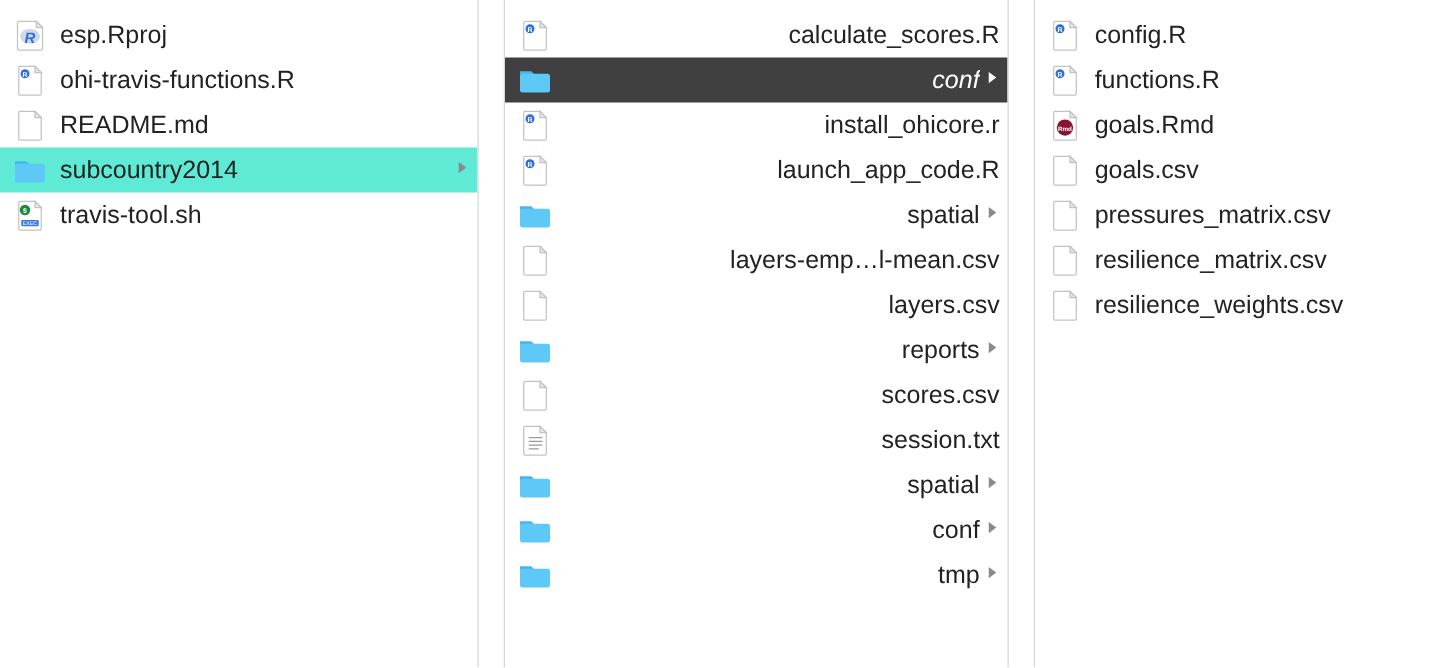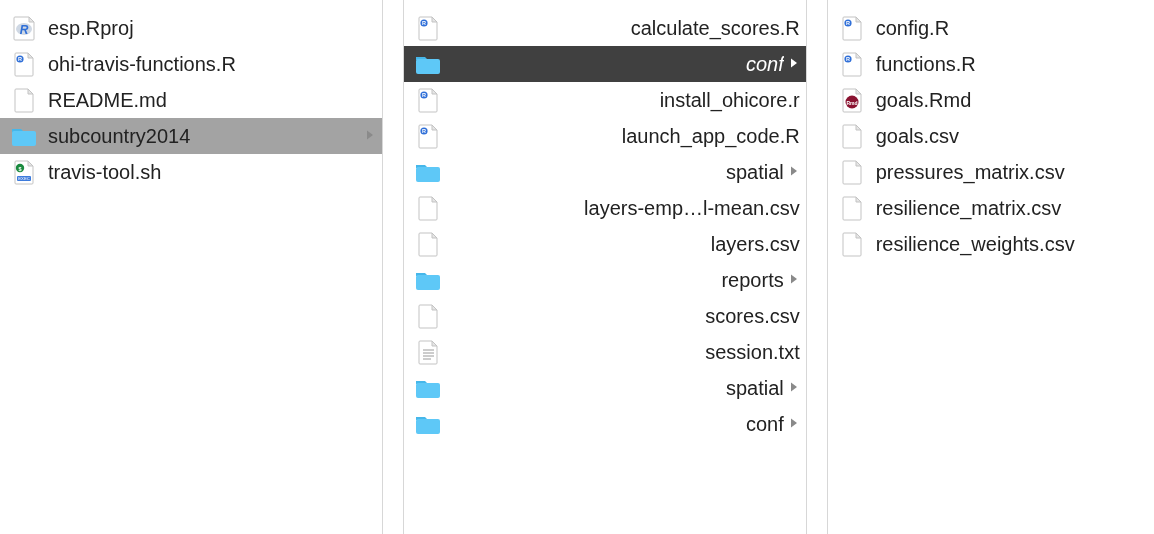--- a/index.html
+++ b/index.html
@@ -50,21 +50,21 @@
     white-space: nowrap;
     overflow: hidden;
     text-overflow: ellipsis;
   }
   .row .arrow {
     flex: 0 0 16px;
     text-align: right;
     color: #8a8a8a;
     font-size: 16px;
   }
-  .row.sel-gray { background: #a3a3a3; }
+  .row.sel-gray { background: #5eead4; }
   .row.sel-gray .arrow { color: #7a7a7a; }
   .row.sel-blue { background: #404040; color: #ffffff; font-style: italic; }
   .row.sel-blue .arrow { color: #ffffff; }
 
   
   .folder-body { fill: #5ec8f7; }
   .folder-tab  { fill: #46b7ea; }
   .page-body   { fill: #ffffff; stroke: #c3c3c3; stroke-width: 1; }
   .page-fold   { fill: #e6e6e6; stroke: #c3c3c3; stroke-width: 1; }
   .r-badge     { fill: #2f6fd8; }
@@ -293,20 +293,31 @@
           <span class="icon">
             <svg viewBox="0 0 28 28" width="28" height="28">
               <use href="#ic-folder"></use>
             </svg>
           </span>
           <span class="label">conf</span>
           <span class="arrow"><svg viewBox="0 0 16 16" width="12" height="12" fill="#8a8a8a">
               <use href="#ic-arrow"></use>
             </svg></span>
         </div>
+        <div class="row">
+          <span class="icon">
+            <svg viewBox="0 0 28 28" width="28" height="28">
+              <use href="#ic-folder"></use>
+            </svg>
+          </span>
+          <span class="label">tmp</span>
+          <span class="arrow"><svg viewBox="0 0 16 16" width="12" height="12" fill="#8a8a8a">
+              <use href="#ic-arrow"></use>
+            </svg></span>
+        </div>
       </div>
 
   </div>
 
   <div class="column col-2">
     <div id="col-2-rows">
         <div class="row">
           <span class="icon">
             <svg viewBox="0 0 28 28" width="28" height="28">
               <use href="#ic-rfile"></use>

